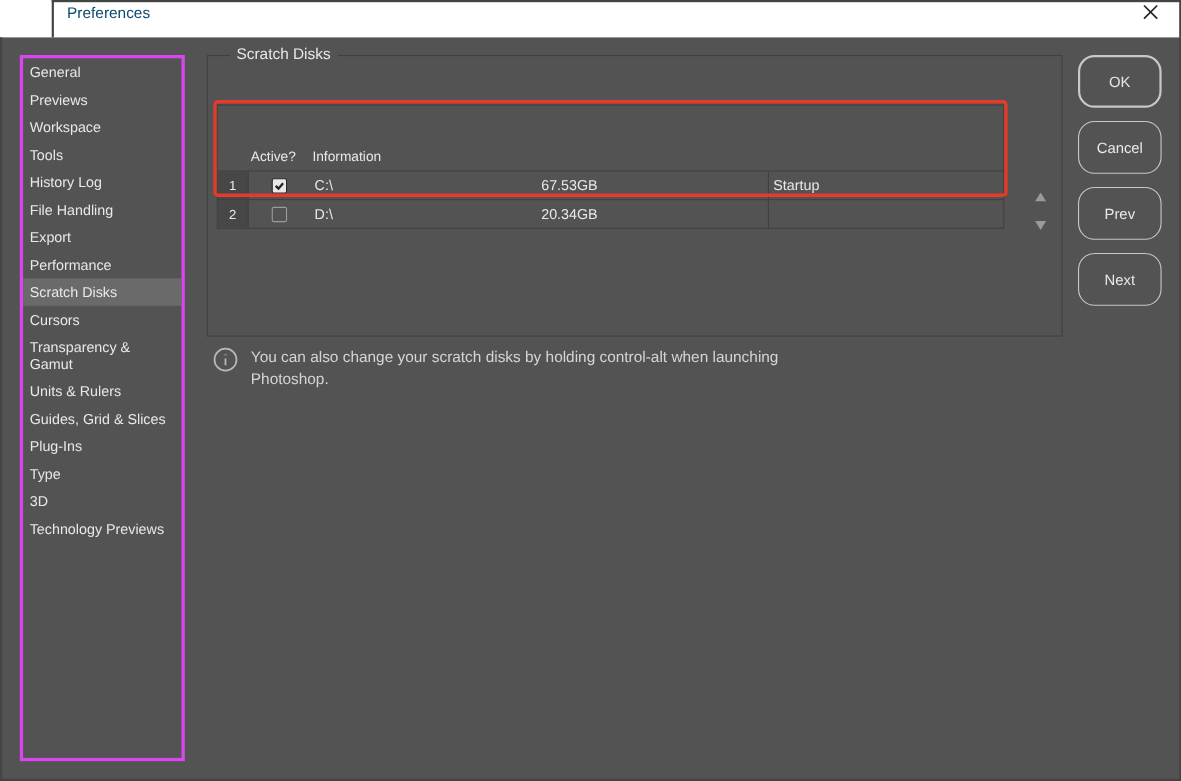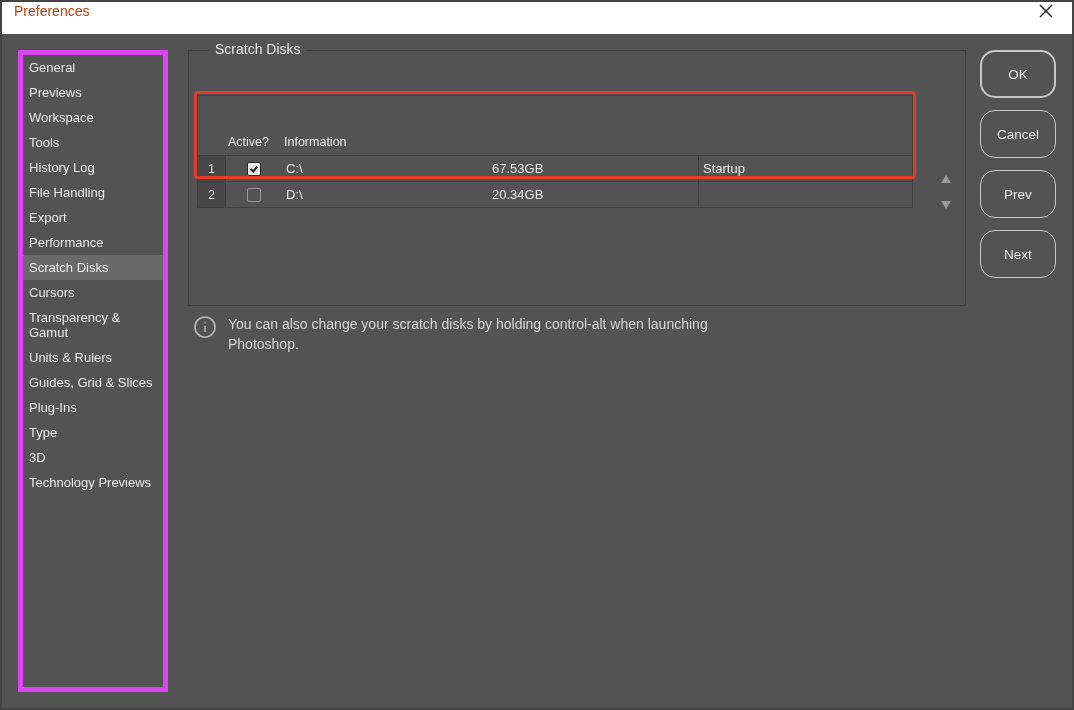--- a/index.html
+++ b/index.html
@@ -15,21 +15,22 @@
   .titlebar {
     height: 34px;
     background: #fff;
     border-top: 2px solid #444;
     border-left: 2px solid #444;
     border-right: 2px solid #444;
     display: flex;
     align-items: center;
     justify-content: space-between;
     padding: 0 12px 15px 12px;
-    color: #c2410c;
+    color: #0c4a6e;
+    margin-left: 47px;
   }
   .titlebar .title { font-size: 14px; }
   .closex {
     width: 28px; height:28px;
     display:flex;align-items:center;justify-content:center;
     cursor:pointer;
   }
   .closex svg { width:14px;height:14px;stroke:#222;stroke-width:1.5; }
   .workarea {
     position: relative;
@@ -38,21 +39,21 @@
     border-left: 2px solid #444;
     border-right: 2px solid #444;
     border-bottom: 2px solid #444;
     padding: 16px;
   }
   .sidebar {
     position:absolute;
     left:16px; top:16px;
     width: 150px;
     height: 642px;
-    border:5px solid #d946ef;
+    border:3px solid #d946ef;
     background:#535353;
   }
   .sidebar-item {
     padding: 5px 6px;
     color:#e8e8e8;
     font-size:13px;
     cursor:pointer;
   }
   .sidebar-item.selected {
     background:#6a6a6a;

